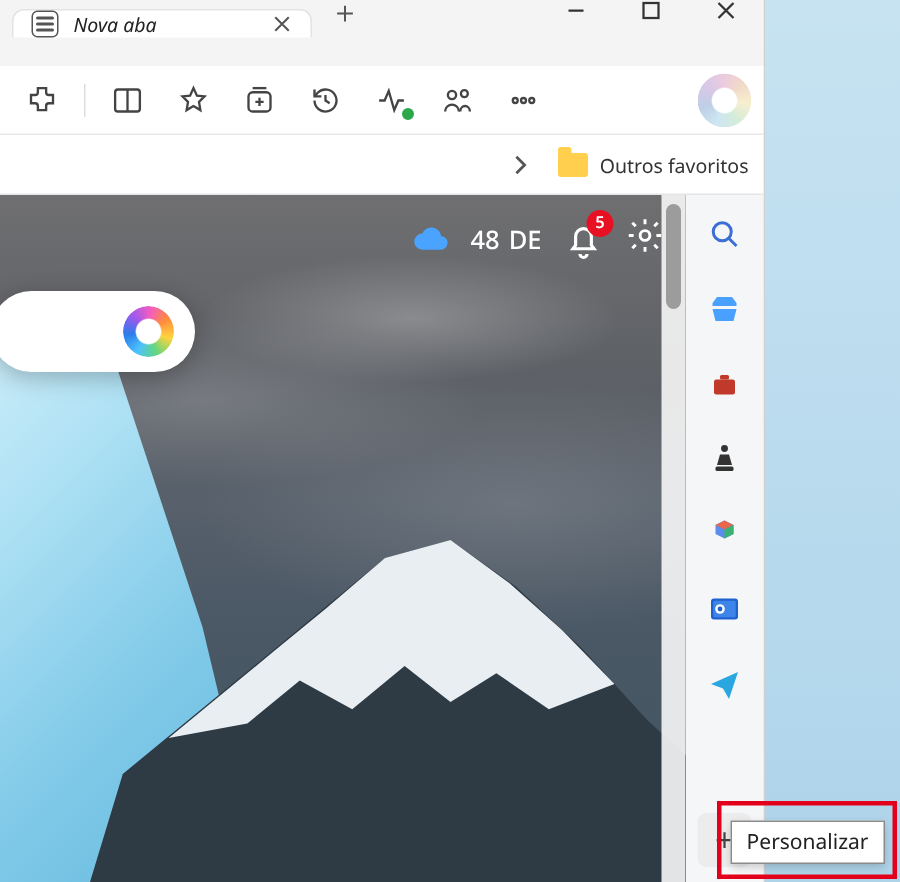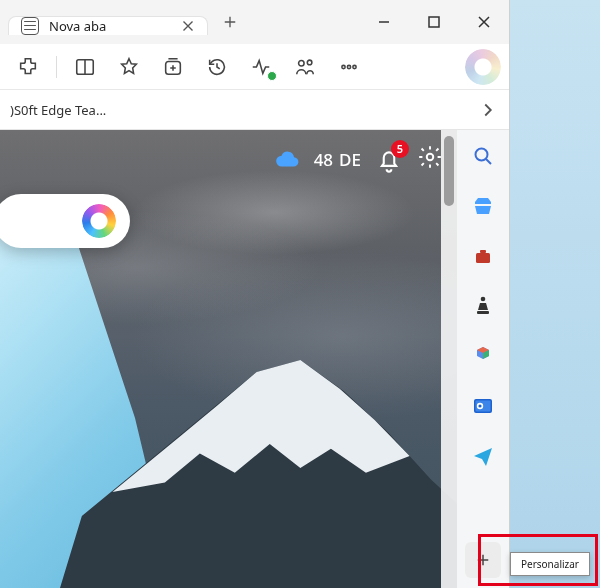--- a/index.html
+++ b/index.html
@@ -7,22 +7,23 @@
   body { background: linear-gradient(180deg, #c7e3f2 0%, #aed4ea 100%); }
 
   .window {
     position: absolute; left: 0; top: 0; width: 510px; height: 588px;
     background: #f7f7f7; display: flex; flex-direction: column;
     border-right: 1px solid #d0d0d0;
   }
 
   
   .titlebar {
-    height: 44px; display: flex; align-items: center;
+    height: 44px; display: flex; align-items: flex-start;
     background: #f4f4f4;
+    font-style: italic;
   }
   .tab {
     display: flex; align-items: center; gap: 10px;
     background: #fff; border-radius: 8px 8px 0 0;
     margin: 6px 0 0 8px; padding: 0 10px 0 12px; min-width: 200px;
     border: 1px solid #e3e3e3; border-bottom: none;
   }
   .tab-icon {
     width: 18px; height: 18px; border: 1.8px solid #555; border-radius: 4px; position: relative;
   }
@@ -137,21 +138,21 @@
     padding:10px 0; gap:18px;
   }
   .eb-item { width:32px; height:32px; display:flex; align-items:center; justify-content:center; cursor:pointer; border-radius:6px; position:relative;}
   .eb-item svg { width:24px; height:24px; }
   .eb-spacer { flex:1; }
   .eb-plus { width:36px; height:36px; display:flex; align-items:center; justify-content:center; background:#ececec; border-radius:6px; cursor:pointer;}
   .eb-plus svg { width:18px; height:18px; stroke:#444; stroke-width:2;}
 
   .tooltip {
     position:absolute; right:10px; bottom:12px;
-    background:#fff; border:1px solid #8a8a8a; padding:4px 10px; font-size:10px; color:#222;
+    background:#fff; border:1px solid #8a8a8a; padding:4px 10px; font-size:14px; color:#222;
     box-shadow:0 2px 6px rgba(0,0,0,0.2);
     pointer-events:none;
   }
   .highlight-box {
     position:absolute; right:2px; bottom:2px; width:120px; height:52px;
     border:3px solid #e3001b; pointer-events:none;
   }
 </style>
 </head>
 <body>
@@ -240,25 +241,28 @@
       <svg viewBox="0 0 24 24" stroke="none" fill="#444">
           <circle cx="6" cy="12" r="1.8"></circle>
           <circle cx="12" cy="12" r="1.8"></circle>
           <circle cx="18" cy="12" r="1.8"></circle>
         </svg>
     </div>
     <div class="copilot-top"></div>
   </div>
 
   <div class="favbar">
-    <span class="favtrunc">)S0ft Edge Tea...</span>
     <div style="flex:1"></div>
     <svg class="chev" viewBox="0 0 24 24" fill="none" stroke-width="2">
         <path d="M9 6l6 6-6 6"></path>
       </svg>
+    <div class="favlink">
+      <span class="folder"></span>
+      <span>Outros favoritos</span>
+    </div>
   </div>
 
   <div class="content-row">
 
     <div class="page">
       <div class="iceberg"></div>
       <div class="mountain"></div>
       <div class="snow"></div>
 
       <div class="ntp-widgets">

